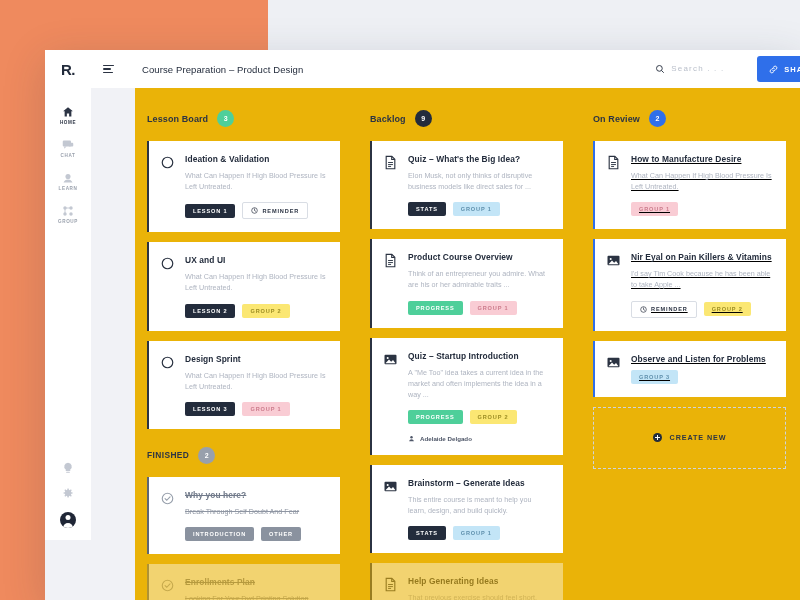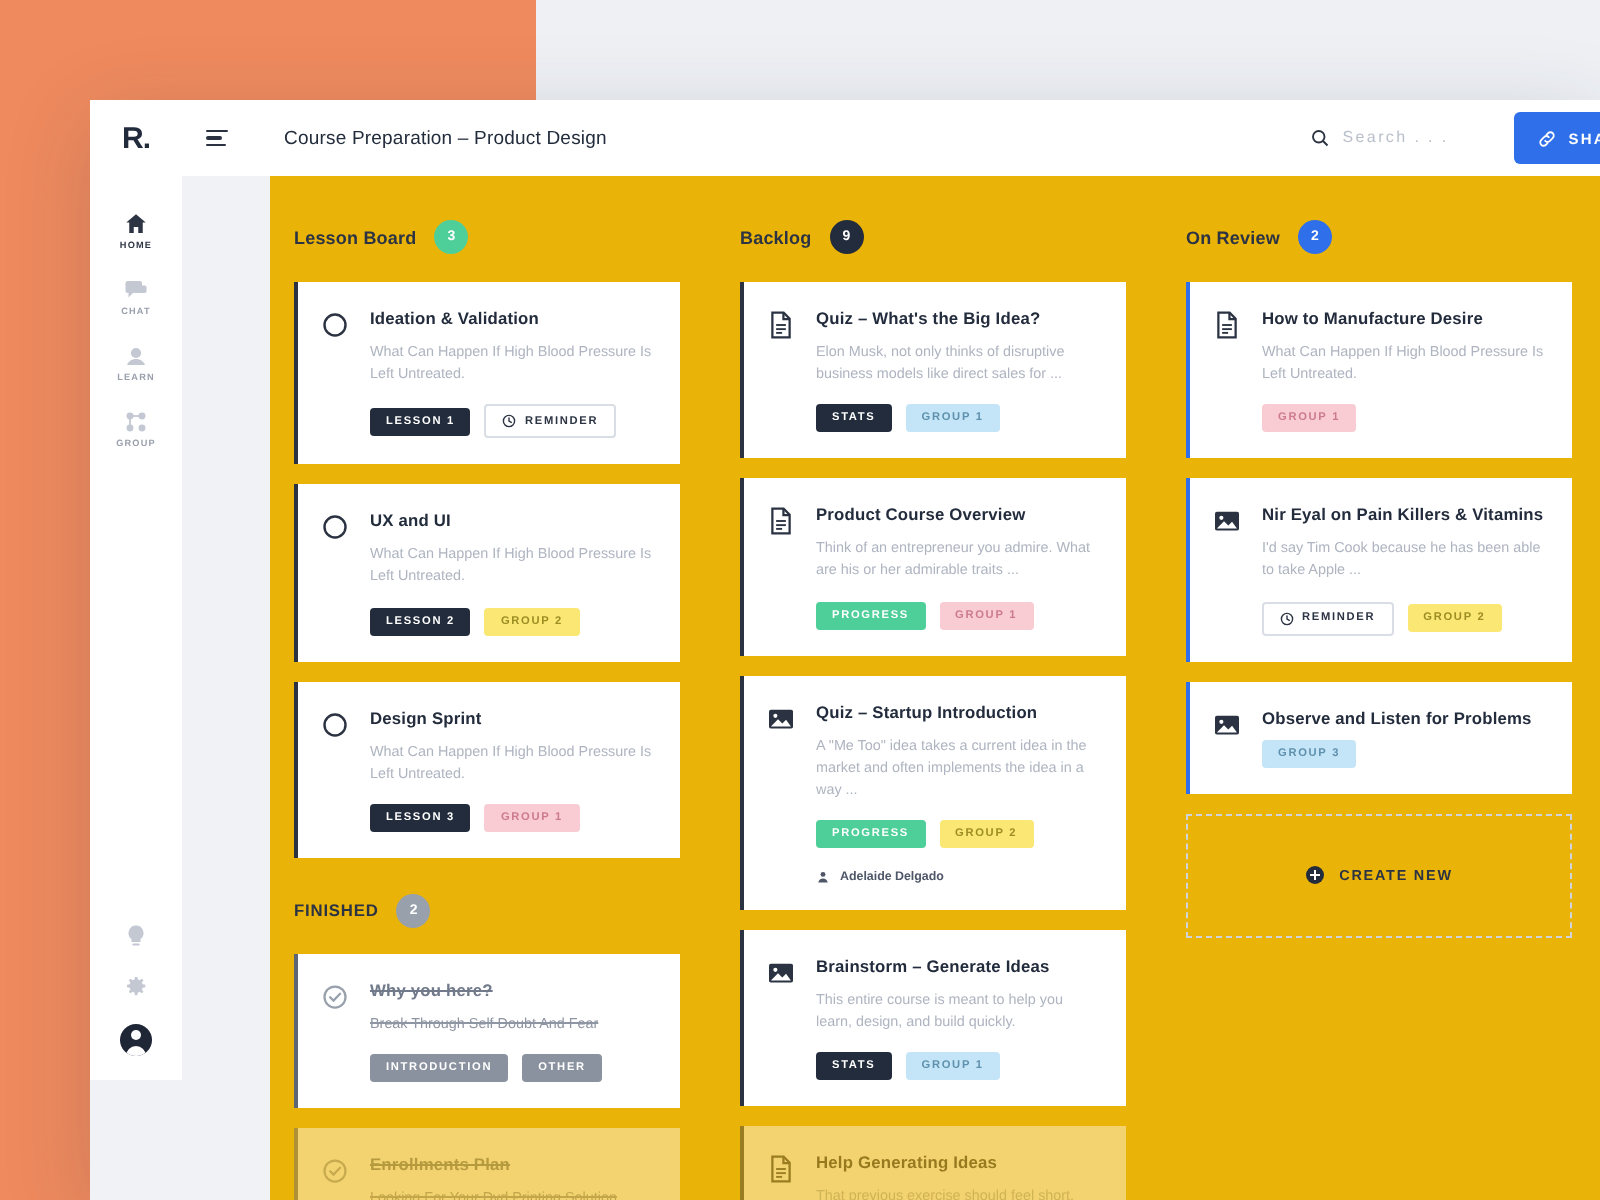--- a/index.html
+++ b/index.html
@@ -137,21 +137,21 @@
   
   .card {
     background: #fff;
     margin-bottom: 10px;
     padding: 13px 13px 13px 11px;
     display: flex; gap: 10px;
     border-left: 2.5px solid #2b3342;
     position: relative;
     cursor: pointer;
   }
-  .card.blue-edge { border-left-color: #2f6fea; }
+  .card.blue-edge { border-left-color: #2f6fea; text-decoration: underline; }
   .card.faded { opacity: .42; }
   .card-ic { flex: 0 0 15px; padding-top: 1px; }
   .card-body { flex: 1; min-width: 0; }
   .card-title {
     font-size: 8.4px; font-weight: bold; color: #232c3c;
     margin-bottom: 6px; letter-spacing: .1px;
   }
   .card-desc {
     font-size: 7.2px; line-height: 1.55; color: #aeb4c0;
     margin-bottom: 10px;

